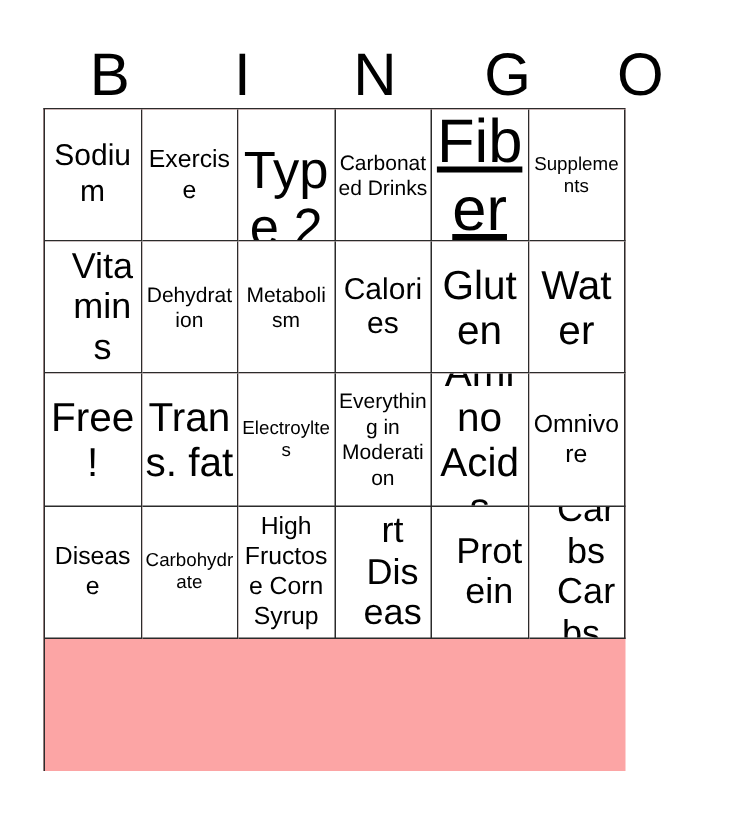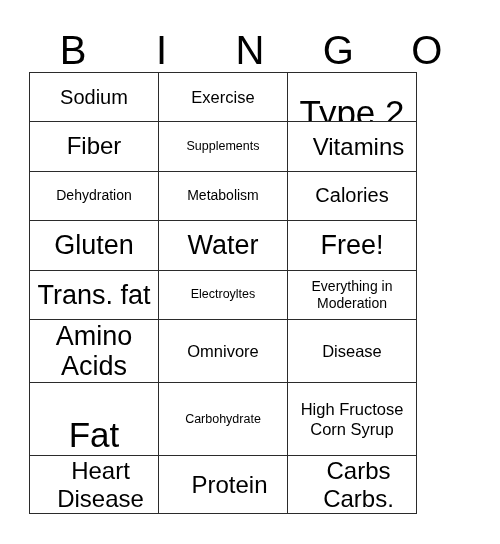--- a/index.html
+++ b/index.html
@@ -50,21 +50,21 @@
   #grid {
     position: absolute;
     left: 29px;
     top: 72px;
     width: 388px;
     height: 442px;
     box-sizing: border-box;
     border-top: 1px solid #2b2b2b;
     border-left: 1px solid #2b2b2b;
     display: grid;
-    grid-template-columns: repeat(3, 1fr);
+    grid-template-columns: repeat(6, 1fr);
     grid-template-rows: repeat(5, 1fr);
     background: #fca5a5;
   }
 
   .cell {
     box-sizing: border-box;
     border-right: 1px solid #2b2b2b;
     border-bottom: 1px solid #2b2b2b;
     display: flex;
     align-items: center;
@@ -83,21 +83,21 @@
     word-break: break-word;
   }
 
   
   .fs-xs   { font-size: 12.5px; line-height: 1.2; }
   .fs-sm   { font-size: 14px;   line-height: 1.22; }
   .fs-md   { font-size: 16.5px; line-height: 1.22; }
   .fs-lg   { font-size: 20px;   line-height: 1.16; }
   .fs-xl   { font-size: 24px;   line-height: 1.14; margin-left: 13px; }
   .fs-2xl  { font-size: 27px;   line-height: 1.12; }
-  .fs-3xl  { font-size: 24px;   line-height: 1.1; }
+  .fs-3xl  { font-size: 41px;   line-height: 1.1; text-decoration: underline; }
   .fs-4xl  { font-size: 35px;   line-height: 1.08; margin-top: 32px; }
 </style>
 </head>
 <body>
 
 <div id="bingo-card">
 
   <div id="header-row">
     <div class="header-cell">B</div>
     <div class="header-cell">I</div>
@@ -108,20 +108,23 @@
 
   <div id="grid">
       <div class="cell">
         <span class="cell-text fs-lg">Sodium</span>
       </div>
       <div class="cell">
         <span class="cell-text fs-md">Exercise</span>
       </div>
       <div class="cell">
         <span class="cell-text fs-4xl">Type 2</span>
+      </div>
+      <div class="cell">
+        <span class="cell-text fs-sm">Carbonated Drinks</span>
       </div>
       <div class="cell">
         <span class="cell-text fs-3xl">Fiber</span>
       </div>
       <div class="cell">
         <span class="cell-text fs-xs">Supplements</span>
       </div>
       <div class="cell">
         <span class="cell-text fs-xl">Vitamins</span>
       </div>
@@ -155,23 +158,20 @@
       <div class="cell">
         <span class="cell-text fs-2xl">Amino Acids</span>
       </div>
       <div class="cell">
         <span class="cell-text fs-md">Omnivore</span>
       </div>
       <div class="cell">
         <span class="cell-text fs-md">Disease</span>
       </div>
       <div class="cell">
-        <span class="cell-text fs-4xl">Fat</span>
-      </div>
-      <div class="cell">
         <span class="cell-text fs-xs">Carbohydrate</span>
       </div>
       <div class="cell">
         <span class="cell-text fs-md">High Fructose Corn Syrup</span>
       </div>
       <div class="cell">
         <span class="cell-text fs-xl">Heart Disease</span>
       </div>
       <div class="cell">
         <span class="cell-text fs-xl">Protein</span>

